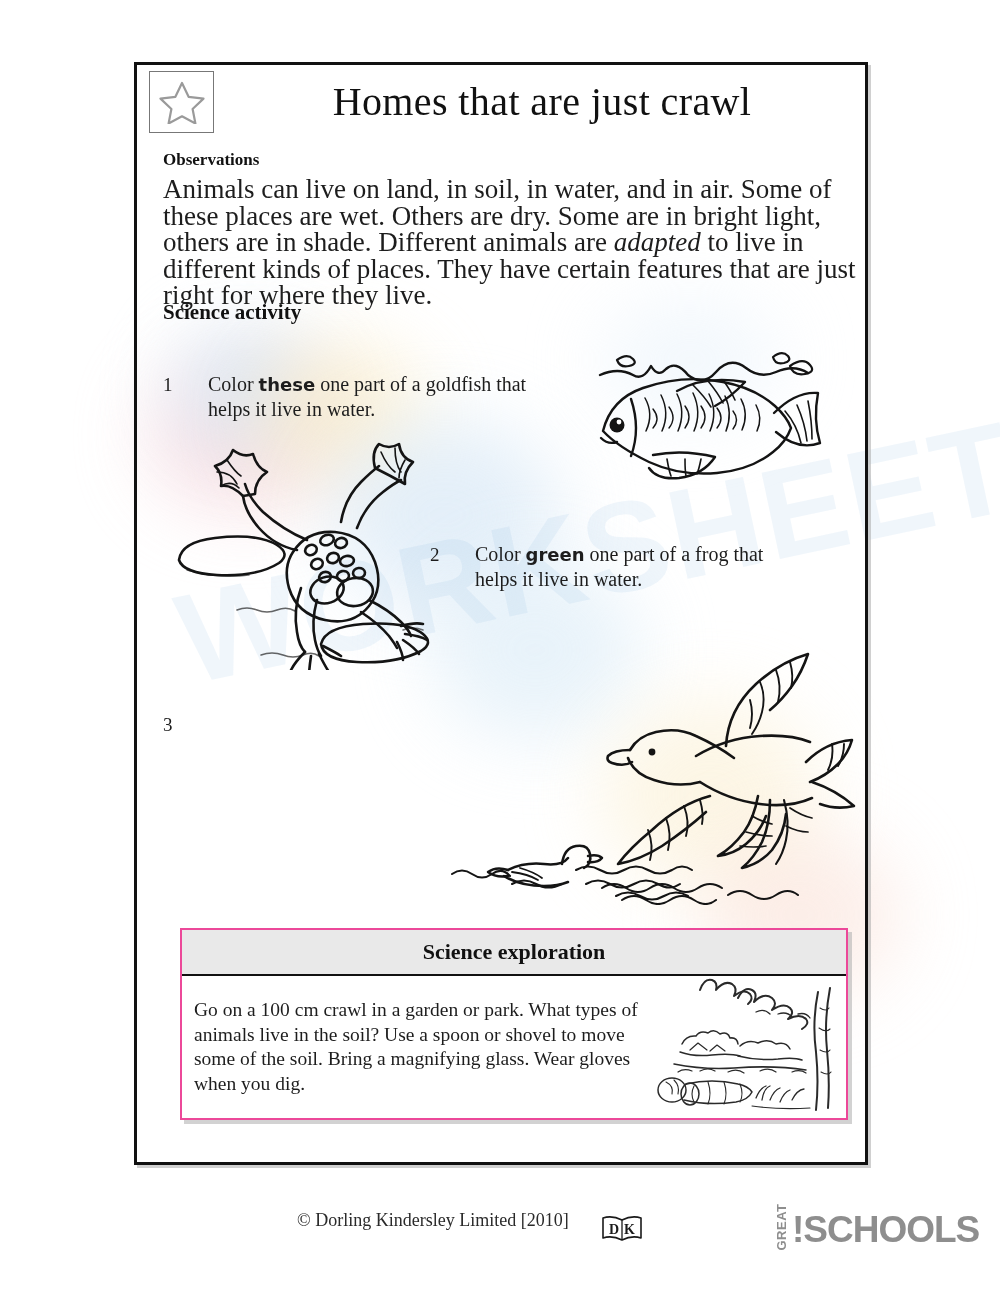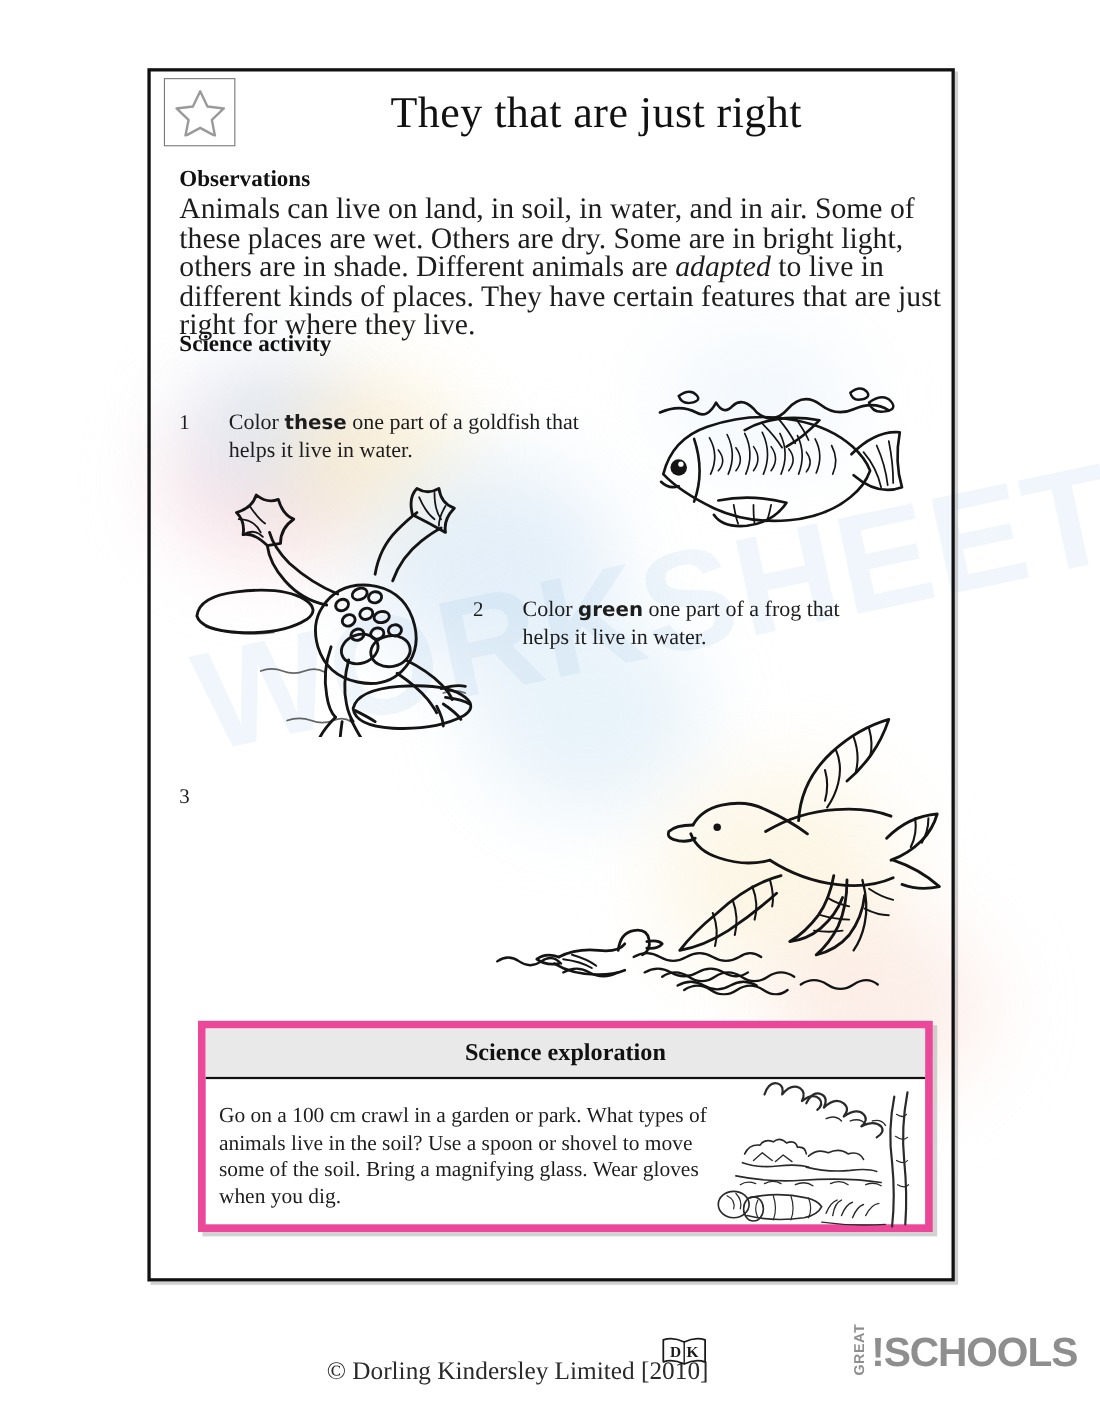--- a/index.html
+++ b/index.html
@@ -91,21 +91,21 @@
   
   .section-head {
     position: absolute;
     font-weight: bold;
     color: #111;
     z-index: 3;
   }
   #observations-head {
     left: 163px;
     top: 150px;
-    font-size: 21px;
+    font-size: 17px;
   }
   #observations-body {
     position: absolute;
     left: 163px;
     top: 176px;
     width: 700px;
     font-size: 27px;
     line-height: 26.5px;
     color: #1d1d1d;
     z-index: 3;
@@ -150,21 +150,21 @@
   #duck-illus  { left: 600px; top: 640px;  width: 270px; height: 265px; }
   #duck-swim-illus { left: 450px; top: 838px; width: 260px; height: 70px; }
 
   
   #exploration-box {
     position: absolute;
     left: 180px;
     top: 928px;
     width: 668px;
     height: 192px;
-    border: 7px solid #ec4899;
+    border: 2px solid #ec4899;
     box-sizing: border-box;
     background: #fff;
     box-shadow: 4px 4px 0 rgba(180,180,180,0.6);
     z-index: 3;
   }
   #exploration-header {
     height: 46px;
     border-bottom: 2px solid #111;
     background: #e9e9e9;
     display: flex;
@@ -229,22 +229,22 @@
     position: absolute;
     left: 0;
     top: 1210px;
     width: 1000px;
     height: 60px;
     z-index: 3;
   }
   #copyright {
     position: absolute;
     left: 297px;
-    top: 24px;
-    font-size: 23px;
+    top: 0;
+    font-size: 18px;
     color: #2a2a2a;
     white-space: nowrap;
   }
   #dk-logo {
     position: absolute;
     left: 600px;
     top: 3px;
     width: 44px;
     height: 30px;
   }
@@ -294,21 +294,21 @@
 </div>
 
 <div id="page-frame"></div>
 
 <div id="header-row">
   <div id="star-box">
     <svg width="46" height="44" viewBox="0 0 46 44">
       <polygon points="23,3 29.6,16.8 44.5,18.6 33.6,29 36.4,43.5 23,36.3 9.6,43.5 12.4,29 1.5,18.6 16.4,16.8" fill="none" stroke="#9a9a9a" stroke-width="2.2" stroke-linejoin="round"></polygon>
     </svg>
   </div>
-  <div id="page-title">They that are just right</div>
+  <div id="page-title">Homes that are just crawl</div>
 </div>
 
 <div class="section-head" id="observations-head">Observations</div>
 <div id="observations-body">
   <span>Animals can live on land, in soil, in water, and in air. Some of these places are wet. Others are dry. Some are in bright light, others are in shade. Different animals are </span><i>adapted</i><span> to live in different kinds of places. They have certain features that are just right for where they live.</span>
 </div>
 
 <div class="section-head" id="activity-head">Science activity</div>
 
 <div class="activity-item" id="activity-1">

